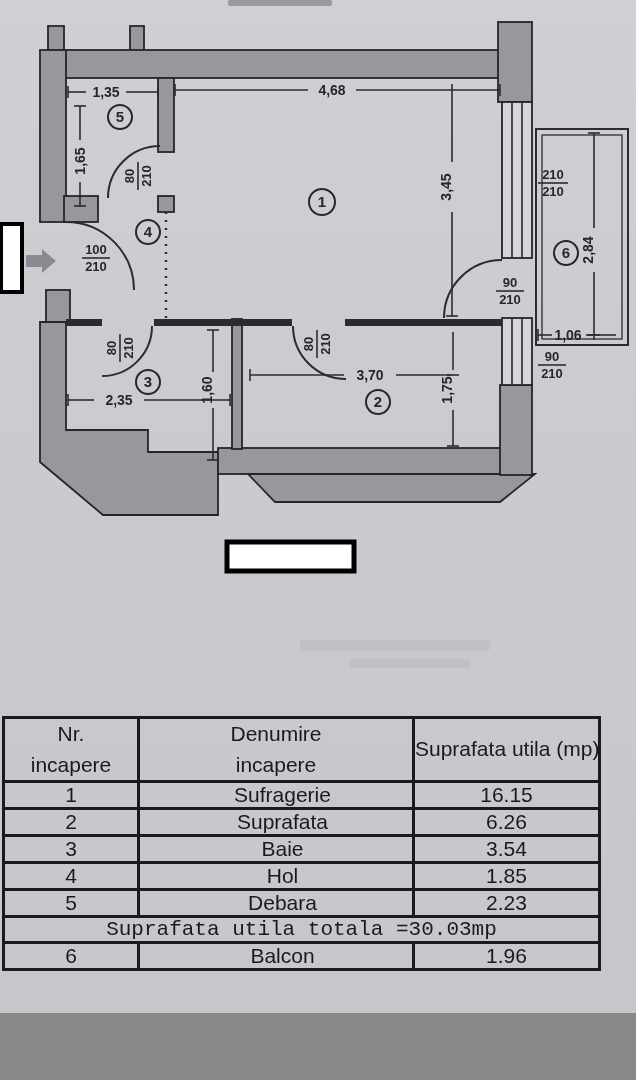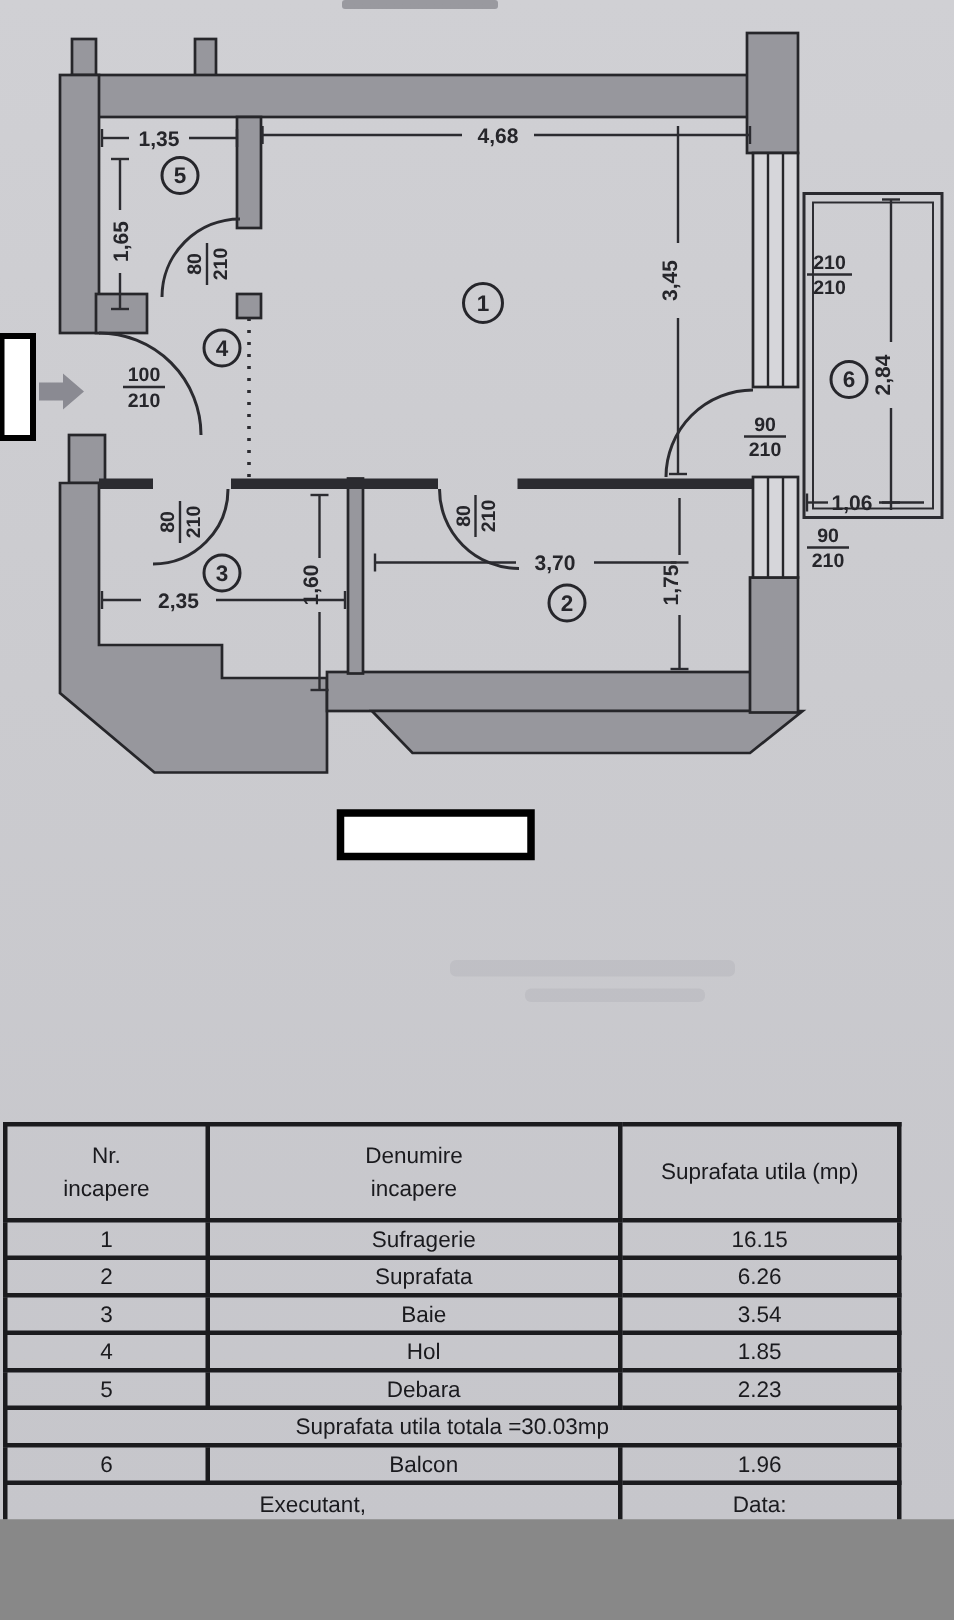--- a/index.html
+++ b/index.html
@@ -16,32 +16,32 @@
   .thinwall{fill:#2b2b30;stroke:none;}
   .dline{stroke:#2b2b30;stroke-width:1.6;fill:none;}
   .arc{stroke:#2b2b30;stroke-width:2;fill:none;}
   .winline{stroke:#26262a;stroke-width:1.6;fill:none;}
   .winbox{fill:#d6d6da;stroke:#26262a;stroke-width:1.8;}
   .balc{fill:none;stroke:#2b2b30;}
   .circ{fill:none;stroke:#26262b;stroke-width:2;}
   .redact{fill:#ffffff;stroke:#000000;}
   
   .areatable{
-    position:absolute;left:2px;top:748px;width:596px;
+    position:absolute;left:2px;top:716px;width:596px;
     border-collapse:collapse;table-layout:fixed;
-    color:#1a1a1e;font-size:15px;
+    color:#1a1a1e;font-size:21px;
   }
   .areatable td{
     border:3px solid #1b1b1e;vertical-align:middle;text-align:center;
     padding:0;overflow:hidden;white-space:nowrap;
   }
   .areatable td.name{text-align:center;padding-left:13px;}
   .hrow td{height:61px;line-height:1.45;}
   .drow td{height:22px;}
-  .mrow td{height:22px;}
+  .mrow td{height:22px;font-family:Liberation Mono, monospace;}
   .xrow td{height:27px;}
   .crow td{height:24px;vertical-align:top;line-height:1.1;}
   .exec-pad{padding-left:100px;}
   
   .stampline{fill:none;stroke:#5a66ad;opacity:.5;}
   .stamptxt{font-size:20px;font-weight:bold;fill:#5561a8;opacity:.65;letter-spacing:4px;}
   .smudge{position:absolute;background:rgba(70,70,80,.4);border-radius:2px;}
   .ghost{position:absolute;background:rgba(120,120,135,.12);border-radius:4px;}
 </style>
 </head>
@@ -270,24 +270,20 @@
       <td>2.23</td>
     </tr>
     <tr class="mrow">
       <td colspan="3">Suprafata utila totala =30.03mp</td>
     </tr>
     <tr class="drow">
       <td>6</td>
       <td class="name">Balcon</td>
       <td>1.96</td>
     </tr>
-    <tr class="xrow">
-      <td colspan="2" class="exec-pad">Executant,</td>
-      <td>Data:</td>
-    </tr>
   </tbody>
     </table>
 
   <svg width="636" height="1080" viewBox="0 0 636 1080" style="position:absolute;left:0;top:0;pointer-events:none;">
     <g>
       <ellipse class="stampline" cx="140" cy="1124" rx="152" ry="88" stroke-width="2.5"></ellipse>
       <ellipse class="stampline" cx="140" cy="1124" rx="120" ry="62" stroke-width="1.5"></ellipse>
       <path id="sp1" d="M 5,1072 A 150,85 0 0 1 270,1072" fill="none"></path>
       <text class="stamptxt"><textPath href="#sp1" startOffset="12">MINISTRA</textPath></text>
     </g>

